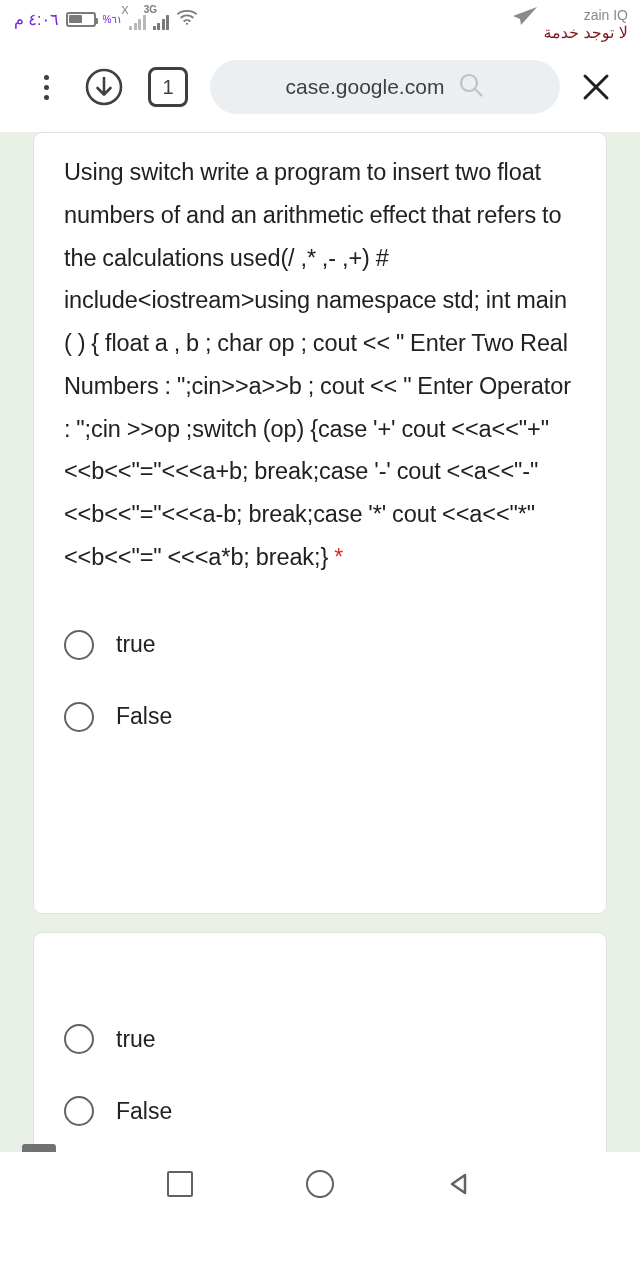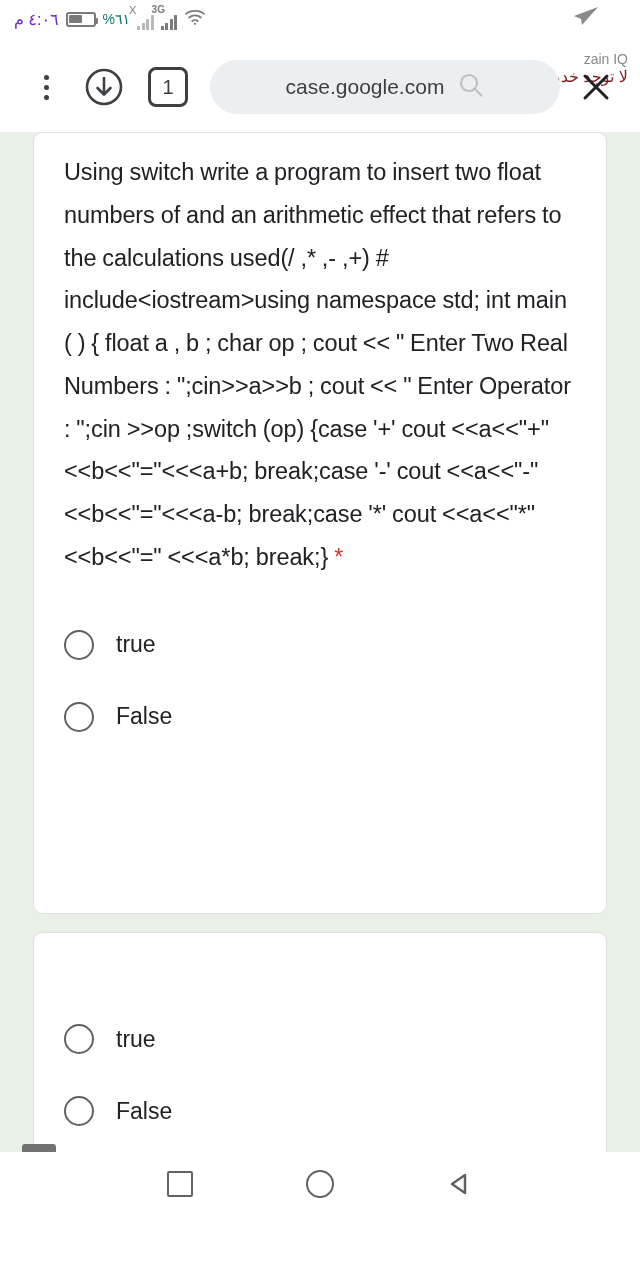--- a/index.html
+++ b/index.html
@@ -63,22 +63,22 @@
     border-radius: 0 1px 1px 0;
   }
   .battery-fill {
     width: 58%;
     height: 100%;
     background: #7a7a7a;
     border-radius: 1px;
   }
 
   .battery-pct {
-    font-size: 14px;
-    color: #0f766e;
+    font-size: 10px;
+    color: #6d28d9;
     direction: rtl;
     white-space: nowrap;
   }
 
   .sig-wrap { position: relative; display: inline-flex; align-items: flex-end; height: 22px; }
   .sig-bars { display: flex; align-items: flex-end; gap: 1.5px; height: 15px; }
   .sig-bars i { display: block; width: 3px; background: #b8b8b8; border-radius: 0.5px; }
   .sig-bars i:nth-child(1) { height: 4px; }
   .sig-bars i:nth-child(2) { height: 7px; }
   .sig-bars i:nth-child(3) { height: 11px; }
@@ -99,24 +99,22 @@
     left: -8px;
     font-size: 11px;
     color: #7a7a7a;
     line-height: 1;
   }
 
   .wifi-icon { width: 22px; height: 18px; }
 
   .status-right {
     display: flex;
-    align-items: center;
-    gap: 18px;
+    gap: 6px;
     padding-top: 2px;
-    flex-direction: column;
   }
   .carrier-text {
     text-align: right;
     line-height: 1.15;
   }
   .carrier-name { font-size: 14px; color: #8a8a8a; }
   .carrier-sub { font-size: 16px; color: #7f1d1d; direction: rtl; }
   .send-icon { width: 26px; height: 22px; }
 
   

